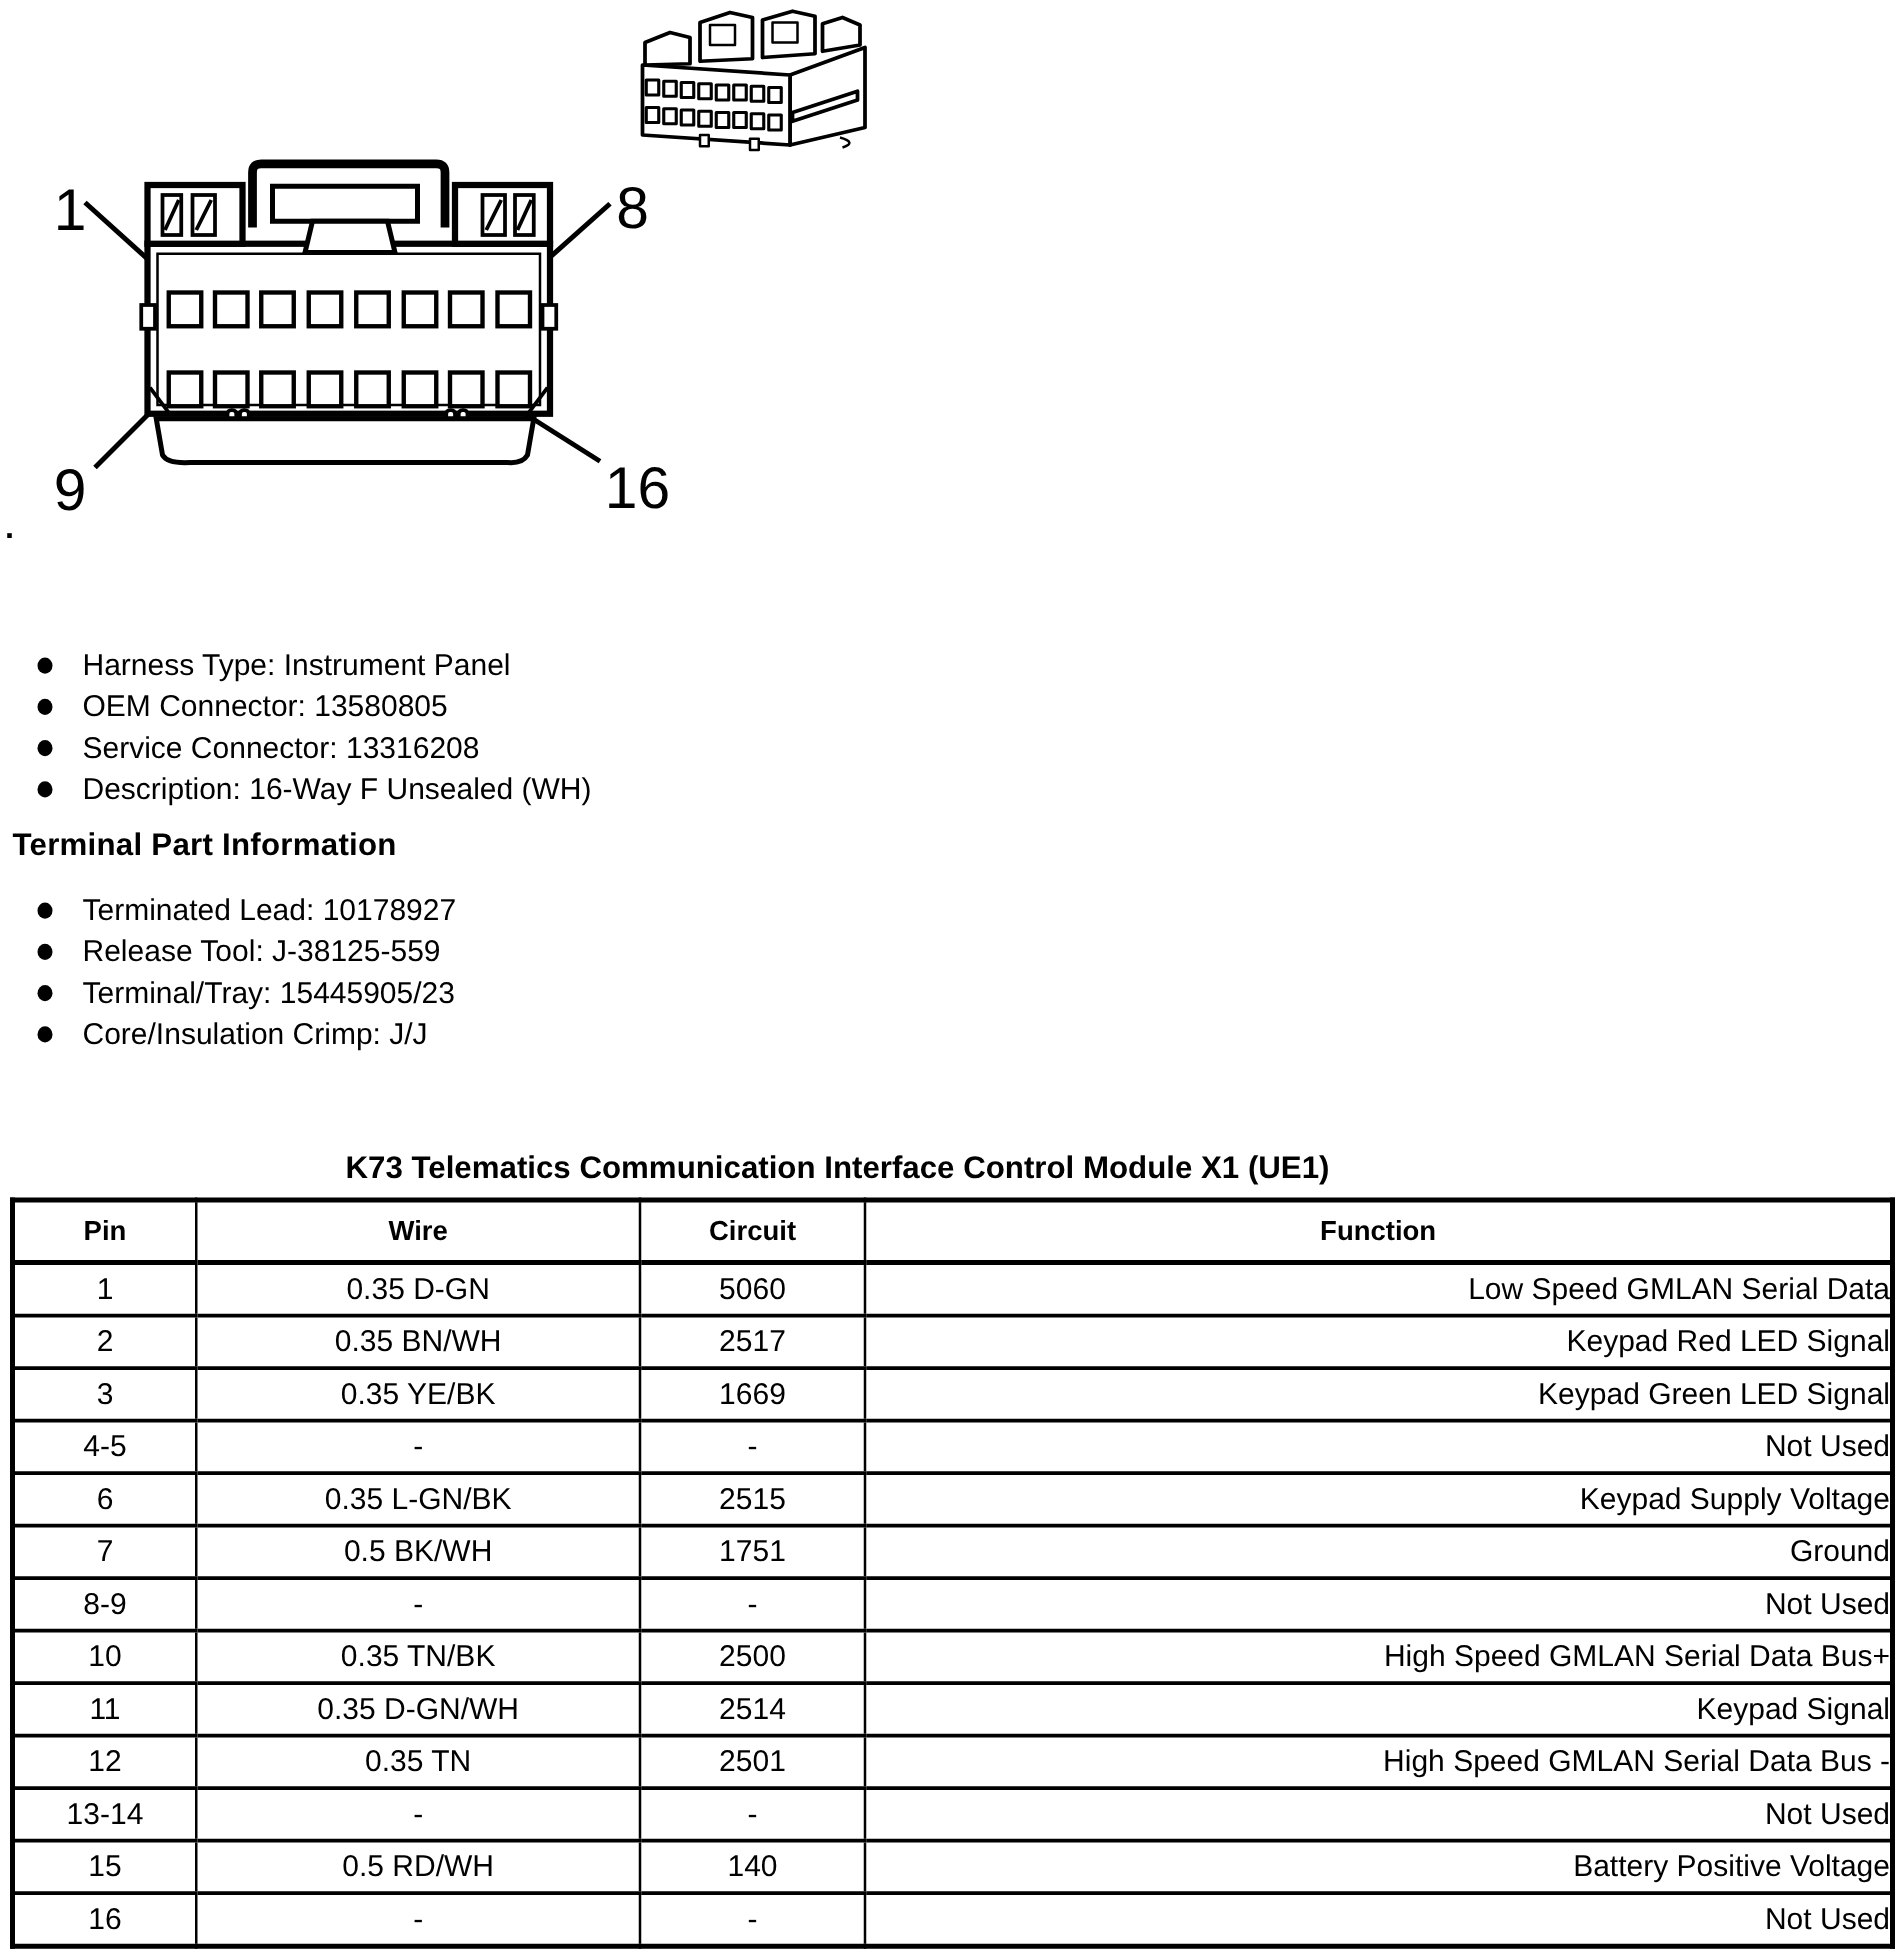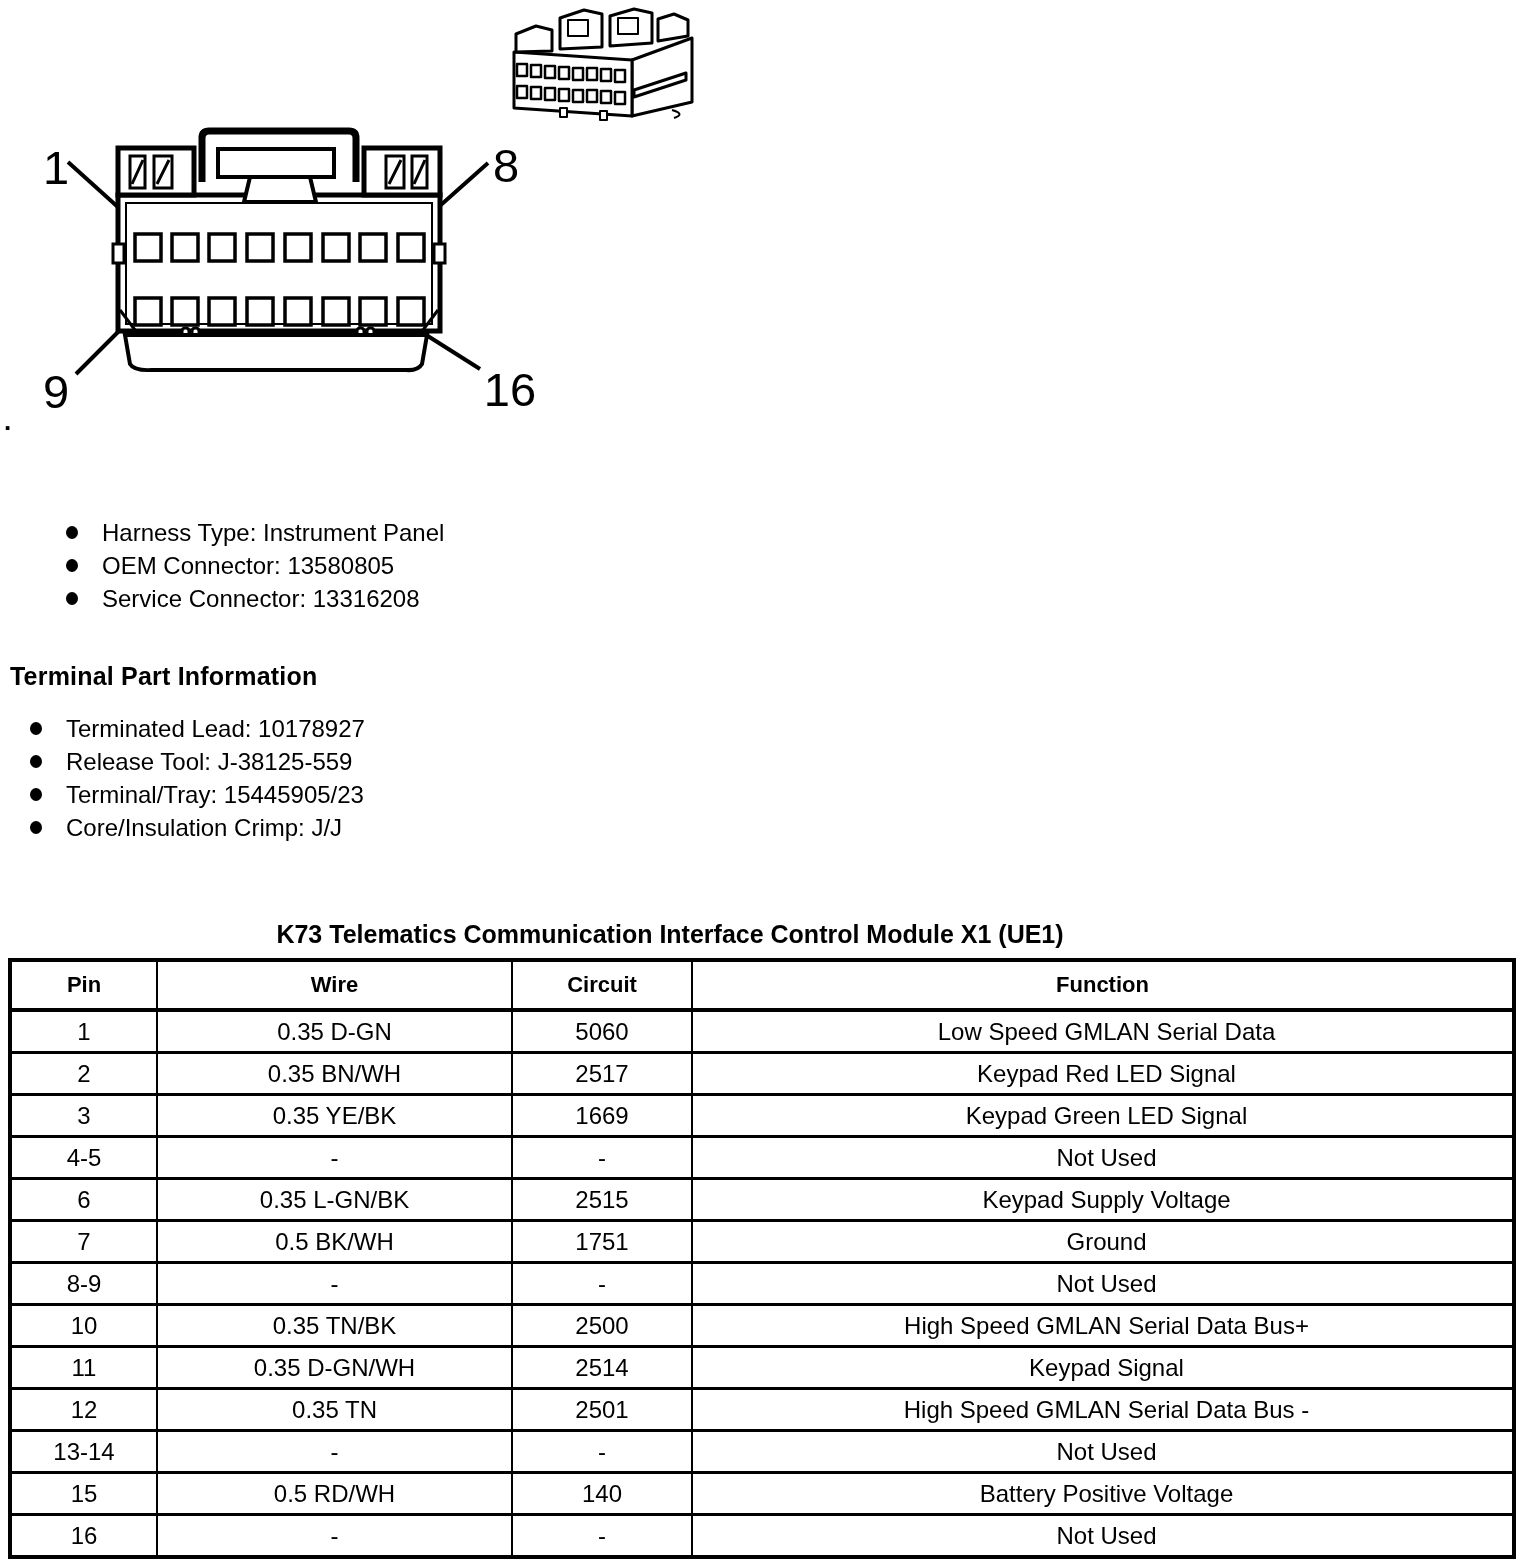--- a/index.html
+++ b/index.html
@@ -28,21 +28,21 @@
   #connector-heading { top: 464px; }
   #terminal-heading  { top: 662px; }
 
   .bullet-list {
     position: absolute;
     left: 0;
     margin: 0;
     padding: 0;
     list-style: none;
   }
-  #connector-list { top: 516px; padding-left: 36px; }
+  #connector-list { top: 516px; }
   #terminal-list  { top: 712px; }
   .bullet-list li {
     display: flex;
     align-items: center;
     height: 33px;
     font-size: 24px;
   }
   .bullet-dot {
     flex: none;
     width: 12px;
@@ -87,21 +87,21 @@
     font-weight: bold;
     text-align: center;
     border-bottom-width: 4px;
   }
   table.pinout td {
     height: 39px;
     font-size: 24px;
     text-align: center;
   }
   table.pinout td.fn {
-    text-align: center;
+    text-align: right;
     padding-left: 8px;
   }
 </style>
 </head>
 <body>
 
 <div class="page">
 
   <svg class="iso-view" width="200" height="122" viewBox="0 0 200 122">
     <g stroke="#000" fill="#ffffff" stroke-width="3" stroke-linejoin="round">
@@ -226,20 +226,24 @@
         <span>Harness Type: Instrument Panel</span>
       </li>
     <li>
         <span class="bullet-dot"></span>
         <span>OEM Connector: 13580805</span>
       </li>
     <li>
         <span class="bullet-dot"></span>
         <span>Service Connector: 13316208</span>
       </li>
+    <li>
+        <span class="bullet-dot"></span>
+        <span>Description: 16-Way F Unsealed (WH)</span>
+      </li>
   </ul>
 
   <div class="section-heading" id="terminal-heading">Terminal Part Information</div>
   <ul class="bullet-list" id="terminal-list">
     <li>
         <span class="bullet-dot"></span>
         <span>Terminated Lead: 10178927</span>
       </li>
     <li>
         <span class="bullet-dot"></span>

